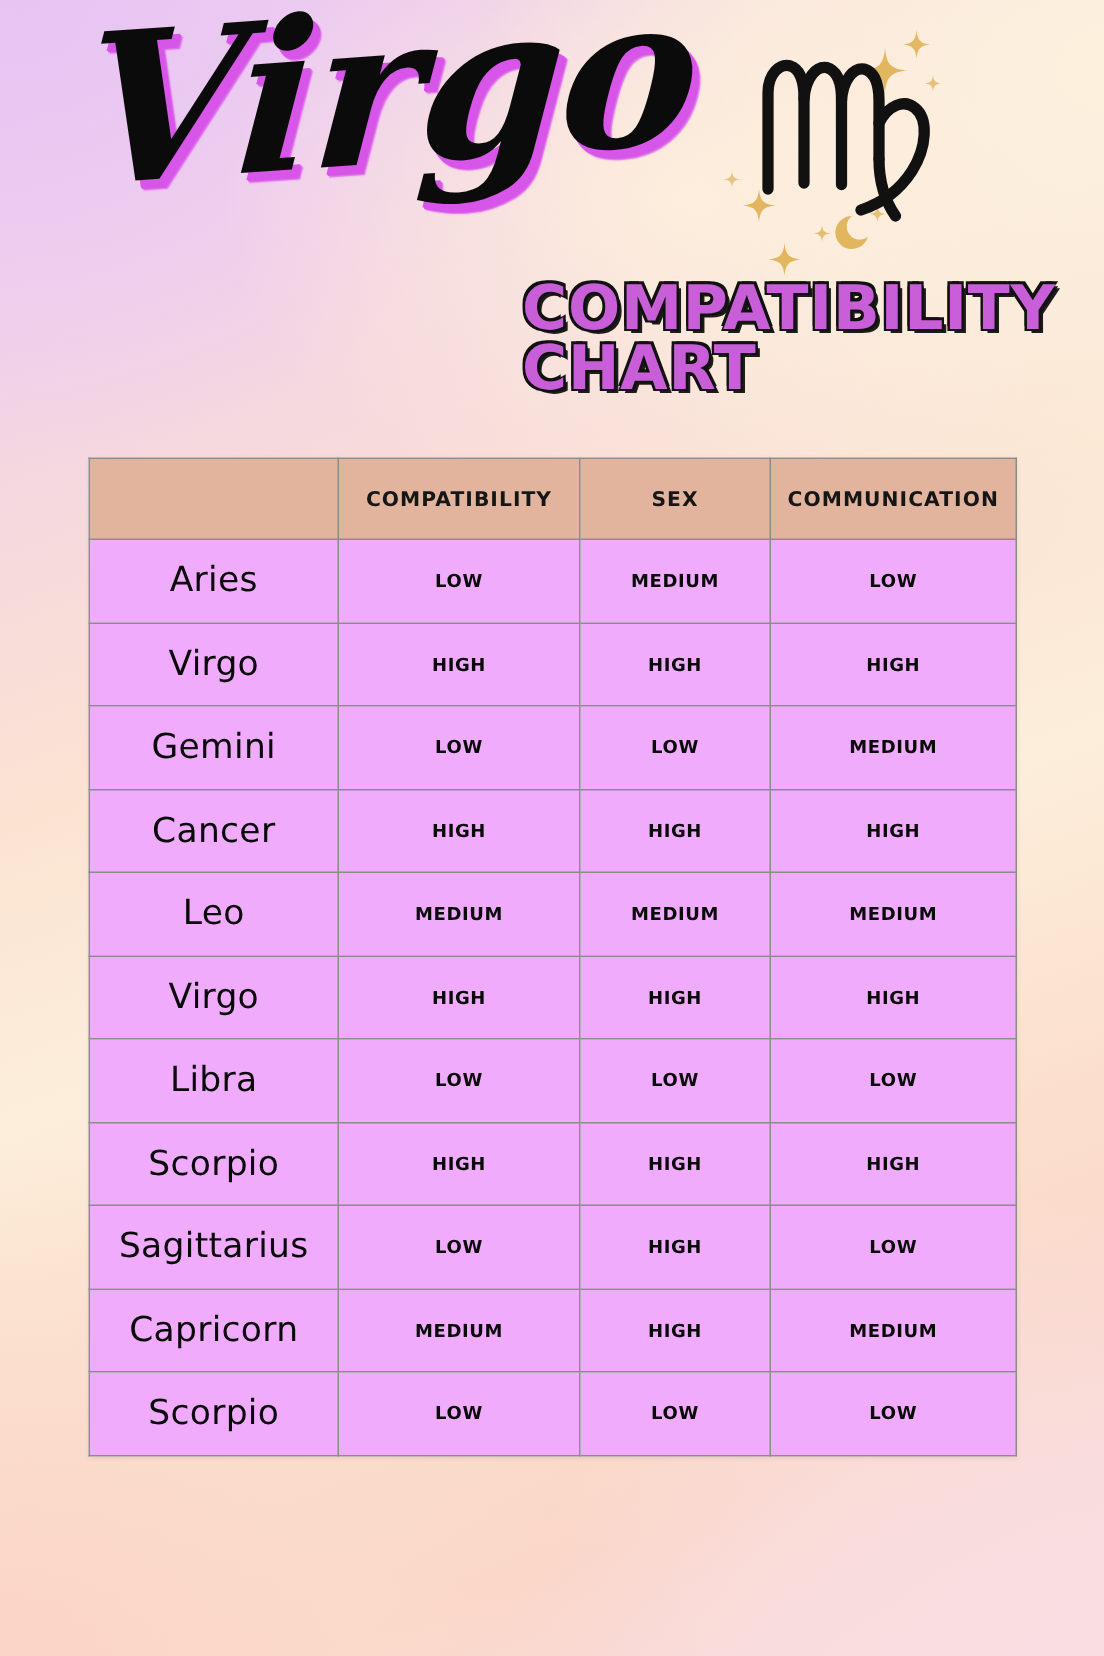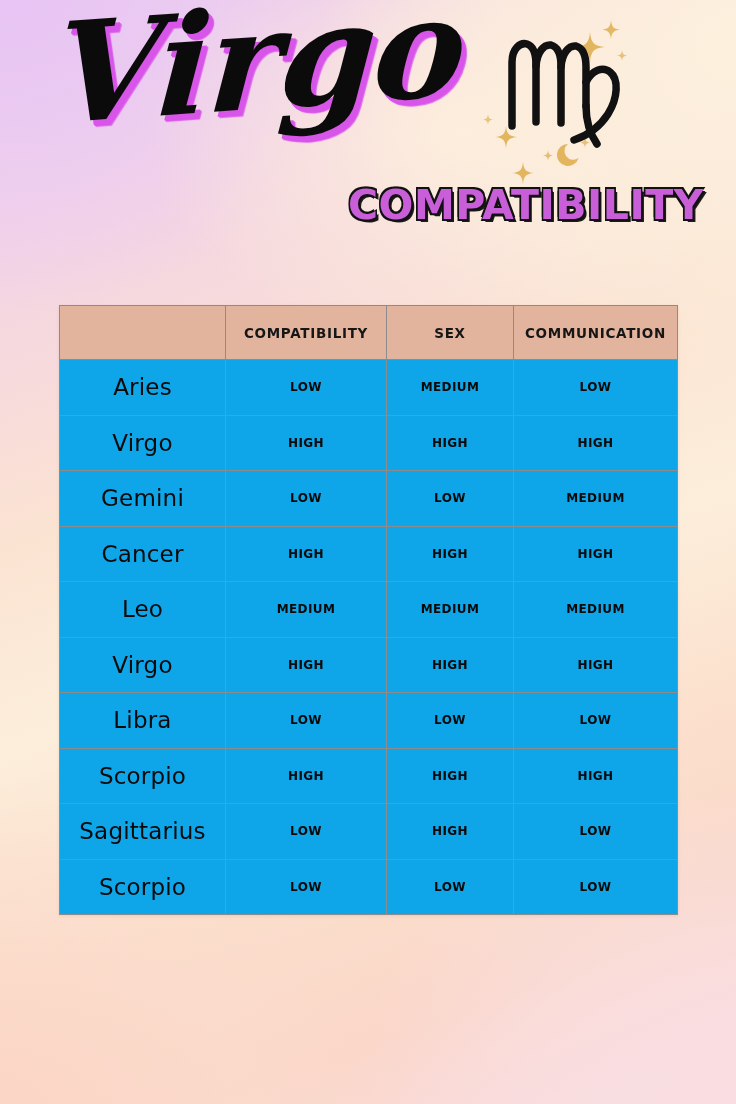--- a/index.html
+++ b/index.html
@@ -145,21 +145,21 @@
     background: #FFFFFF;
     box-shadow: 0 1px 3px rgba(120,80,70,0.12);
   }
   .compat-table th,
   .compat-table td {
     border: 1px solid #8C8C8C;
     padding: 0;
     height: 54.5px;
     text-align: center;
     vertical-align: middle;
-    background: #0ea5e9;
+    background: #f0abfc;
     color: #0A0A0A;
   }
   .compat-table thead th {
     background: #E3B49D;
     height: 53px;
     font-family: "DejaVu Sans", sans-serif;
     font-weight: 700;
     font-size: 13.5px;
     letter-spacing: 0.7px;
     color: #161616;
@@ -223,20 +223,21 @@
           <path d="M38 44 C39 30 46 22 53 23 C60 25 63 33 63 44 L63 101"></path>
           <path d="M63 45 C64 31 71 23 78 24 C85 26 88 34 88 45 L88 84"></path>
           <path d="M88 60 C94 48 105 44 112 50 C121 57 120 76 110 92 C101 106 88 114 76 118"></path>
           <path d="M88 84 C88 100 92 112 99 122"></path>
         </g>
       </svg>
     </div>
 
     <div class="chart-heading">
       <span>COMPATIBILITY</span>
+      <span class="line2">CHART</span>
     </div>
   </div>
 
   <table class="compat-table">
     <colgroup>
       <col class="col-sign">
         <col class="col-compat">
         <col class="col-sex">
         <col class="col-comm">
     </colgroup>
@@ -297,20 +298,26 @@
           <td class="value-cell">HIGH</td>
           <td class="value-cell">HIGH</td>
         </tr>
         <tr>
           <td class="sign-cell">Sagittarius</td>
           <td class="value-cell">LOW</td>
           <td class="value-cell">HIGH</td>
           <td class="value-cell">LOW</td>
         </tr>
         <tr>
+          <td class="sign-cell">Capricorn</td>
+          <td class="value-cell">MEDIUM</td>
+          <td class="value-cell">HIGH</td>
+          <td class="value-cell">MEDIUM</td>
+        </tr>
+        <tr>
           <td class="sign-cell">Scorpio</td>
           <td class="value-cell">LOW</td>
           <td class="value-cell">LOW</td>
           <td class="value-cell">LOW</td>
         </tr>
       </tbody>
   </table>
 
 </div>
 

